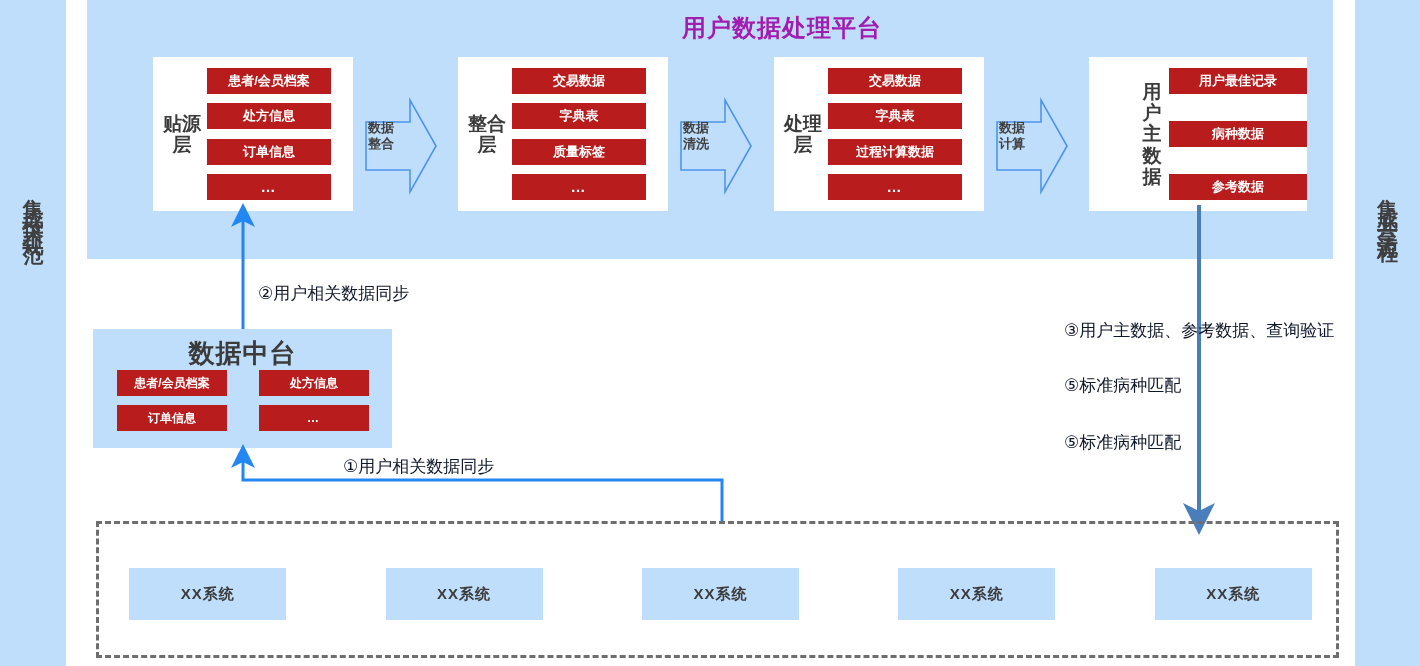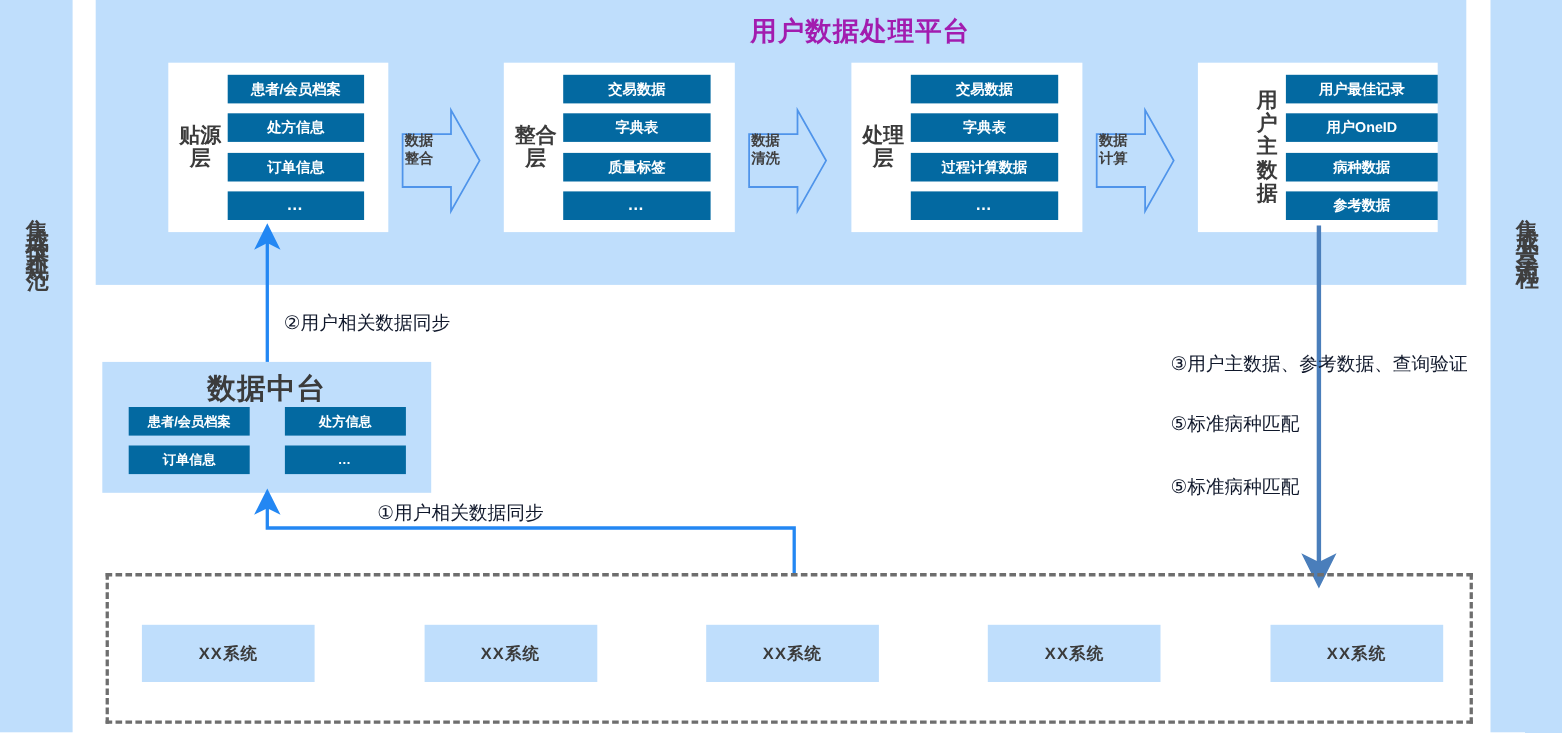--- a/index.html
+++ b/index.html
@@ -64,21 +64,21 @@
     padding-left:4px;
   }
   .layer-items{
     flex:1;
     display:flex;flex-direction:column;
     justify-content:space-between;
     height:132px;
     padding-right:22px;
   }
   .item-bar{
-    background:#0369a1;
+    background:#b91c1c;
     color:#ffffff;
     font-size:13px;
     font-weight:700;
     height:26px;
     line-height:26px;
     text-align:center;
     white-space:nowrap;
   }
   .item-bar.dots{letter-spacing:2px;font-size:15px;}
 
@@ -225,21 +225,20 @@
       <div class="ba-label">
         <div>数据</div>
         <div>计算</div>
       </div>
     </div>
 
     <div class="layer-box" id="layer-4">
       <div class="layer-name">用户主数据</div>
       <div class="layer-items">
         <div class="item-bar">用户最佳记录</div>
-        <div class="item-bar">用户OneID</div>
         <div class="item-bar">病种数据</div>
         <div class="item-bar">参考数据</div>
       </div>
     </div>
   </div>
 
   <div id="data-hub">
     <div id="data-hub-title">数据中台</div>
     <div id="data-hub-grid">
       <div class="item-bar">患者/会员档案</div>

